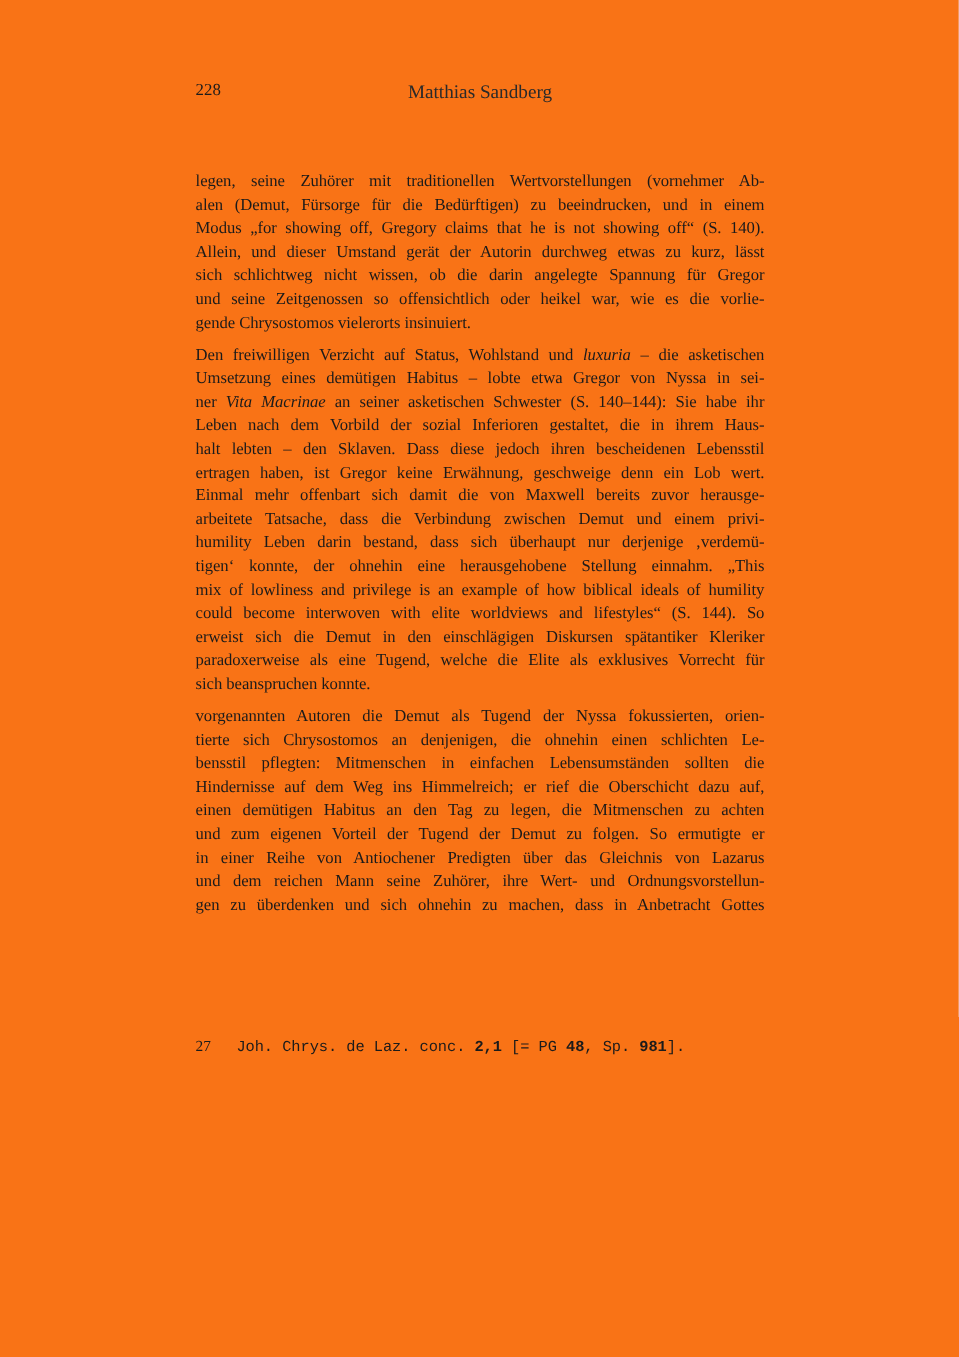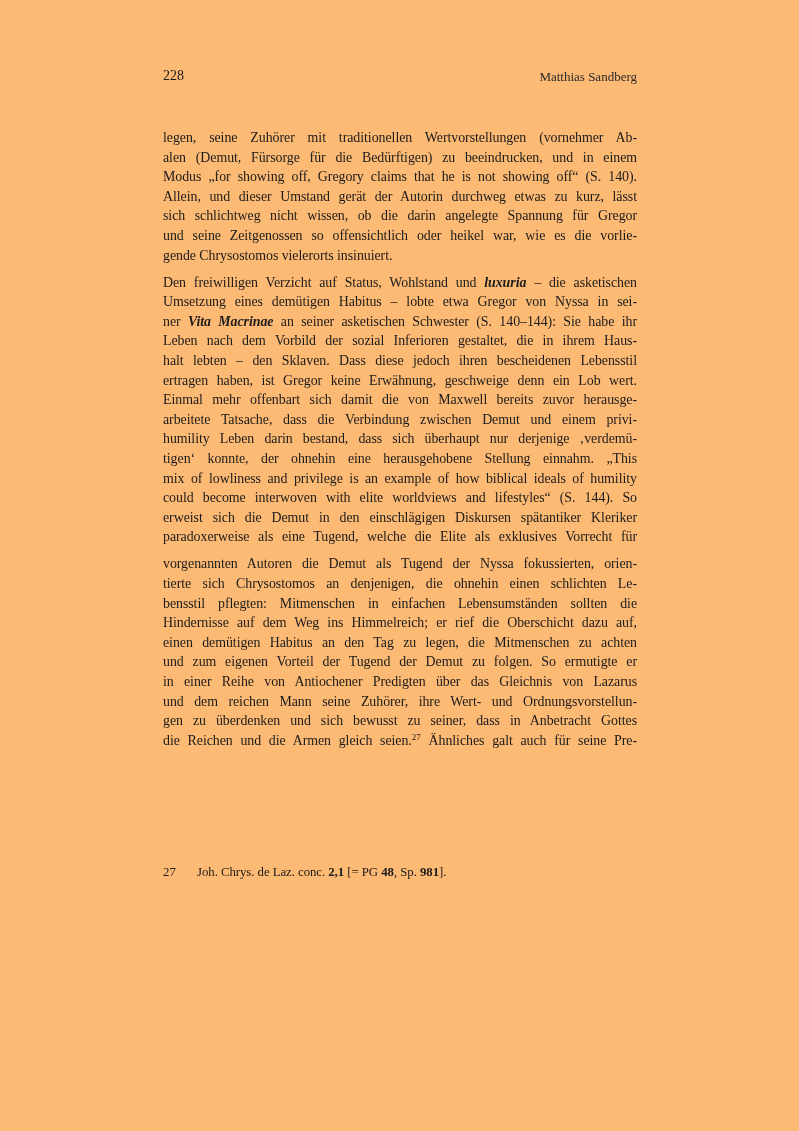--- a/index.html
+++ b/index.html
@@ -1,70 +1,70 @@
 <!DOCTYPE html>
 <html><head>
 <meta charset="utf-8">
 <style>
   html, body { margin: 0; padding: 0; background: #e8e8e8; }
   .page {
     position: relative;
     width: 799px;
     height: 1131px;
-    background: #fdba74;
+    background: #f97316;
     font-family: "Liberation Serif", "DejaVu Serif", serif;
     color: #1b1b1b;
     overflow: hidden;
   }
   .header {
     position: absolute;
     left: 163px;
     top: 68px;
     width: 474px;
     height: 18px;
     font-size: 14px;
   }
   .pnum { position: absolute; left: 0; top: 0; }
-  .rhead { position: absolute; left: 0; top: 0.5px; width: 100%; text-align: right; font-size: 13px; color: #2a2a2a; }
+  .rhead { position: absolute; left: 0; top: 0.5px; width: 100%; text-align: center; font-size: 16px; color: #2a2a2a; }
   .bodytext {
     position: absolute;
     left: 163px;
-    top: 128px;
+    top: 142px;
     width: 474px;
   }
   .para { margin: 0 0 7.5px 0; }
   .line {
     line-height: 19.6px;
     font-size: 13.9px;
     letter-spacing: -0.05px;
     white-space: nowrap;
     text-align: justify;
     text-align-last: justify;
   }
   .line.last { text-align-last: left; }
-  .it { font-style: italic; font-weight: bold; }
+  .it { font-style: italic; }
   .bd { font-weight: bold; }
   sup.fnref {
     font-size: 9px;
     vertical-align: baseline;
     position: relative;
     top: -5px;
     line-height: 0;
     letter-spacing: 0;
   }
   .footnotes {
     position: absolute;
     left: 163px;
     top: 864px;
     width: 474px;
   }
   .fn { display: flex; align-items: flex-start; }
   .fn-num { width: 34px; flex: 0 0 34px; font-size: 12.8px; line-height: 17px; }
   .fn-text { flex: 1; }
-  .fn-text .line { font-size: 12.8px; line-height: 17px; text-align-last: left; }
+  .fn-text .line { font-size: 12.8px; line-height: 17px; text-align-last: left; font-family: Liberation Mono, monospace; }
 </style>
 </head>
 <body>
 
 <div class="page">
   <div class="header">
     <span class="pnum">228</span>
     <span class="rhead">Matthias Sandberg</span>
   </div>
 
@@ -86,32 +86,32 @@
         <div class="line"><span>halt lebten – den Sklaven. Dass diese jedoch ihren bescheidenen Lebensstil</span></div>
         <div class="line"><span>ertragen haben, ist Gregor keine Erwähnung, geschweige denn ein Lob wert.</span></div>
         <div class="line"><span>Einmal mehr offenbart sich damit die von Maxwell bereits zuvor herausge-</span></div>
         <div class="line"><span>arbeitete Tatsache, dass die Verbindung zwischen Demut und einem privi-</span></div>
         <div class="line"><span>humility Leben darin bestand, dass sich überhaupt nur derjenige ‚verdemü-</span></div>
         <div class="line"><span>tigen‘ konnte, der ohnehin eine herausgehobene Stellung einnahm. „This</span></div>
         <div class="line"><span>mix of lowliness and privilege is an example of how biblical ideals of humility</span></div>
         <div class="line"><span>could become interwoven with elite worldviews and lifestyles“ (S. 144). So</span></div>
         <div class="line"><span>erweist sich die Demut in den einschlägigen Diskursen spätantiker Kleriker</span></div>
         <div class="line"><span>paradoxerweise als eine Tugend, welche die Elite als exklusives Vorrecht für</span></div>
+        <div class="line last"><span>sich beanspruchen konnte.</span></div>
       </div>
     <div class="para">
         <div class="line"><span>vorgenannten Autoren die Demut als Tugend der Nyssa fokussierten, orien-</span></div>
         <div class="line"><span>tierte sich Chrysostomos an denjenigen, die ohnehin einen schlichten Le-</span></div>
         <div class="line"><span>bensstil pflegten: Mitmenschen in einfachen Lebensumständen sollten die</span></div>
         <div class="line"><span>Hindernisse auf dem Weg ins Himmelreich; er rief die Oberschicht dazu auf,</span></div>
         <div class="line"><span>einen demütigen Habitus an den Tag zu legen, die Mitmenschen zu achten</span></div>
         <div class="line"><span>und zum eigenen Vorteil der Tugend der Demut zu folgen. So ermutigte er</span></div>
         <div class="line"><span>in einer Reihe von Antiochener Predigten über das Gleichnis von Lazarus</span></div>
         <div class="line"><span>und dem reichen Mann seine Zuhörer, ihre Wert- und Ordnungsvorstellun-</span></div>
-        <div class="line"><span>gen zu überdenken und sich bewusst zu seiner, dass in Anbetracht Gottes</span></div>
-        <div class="line"><span>die Reichen und die Armen gleich seien.</span><sup class="fnref">27</sup><span> Ähnliches galt auch für seine Pre-</span></div>
+        <div class="line"><span>gen zu überdenken und sich ohnehin zu machen, dass in Anbetracht Gottes</span></div>
       </div>
   </div>
 
   <div class="footnotes">
     <div class="fn">
       <span class="fn-num">27</span>
       <div class="fn-text">
           <div class="line last"><span>Joh. Chrys. de Laz. conc. </span><span class="bd">2,1</span><span> [= PG </span><span class="bd">48</span><span>, Sp. </span><span class="bd">981</span><span>].</span></div>
         </div>
     </div>

